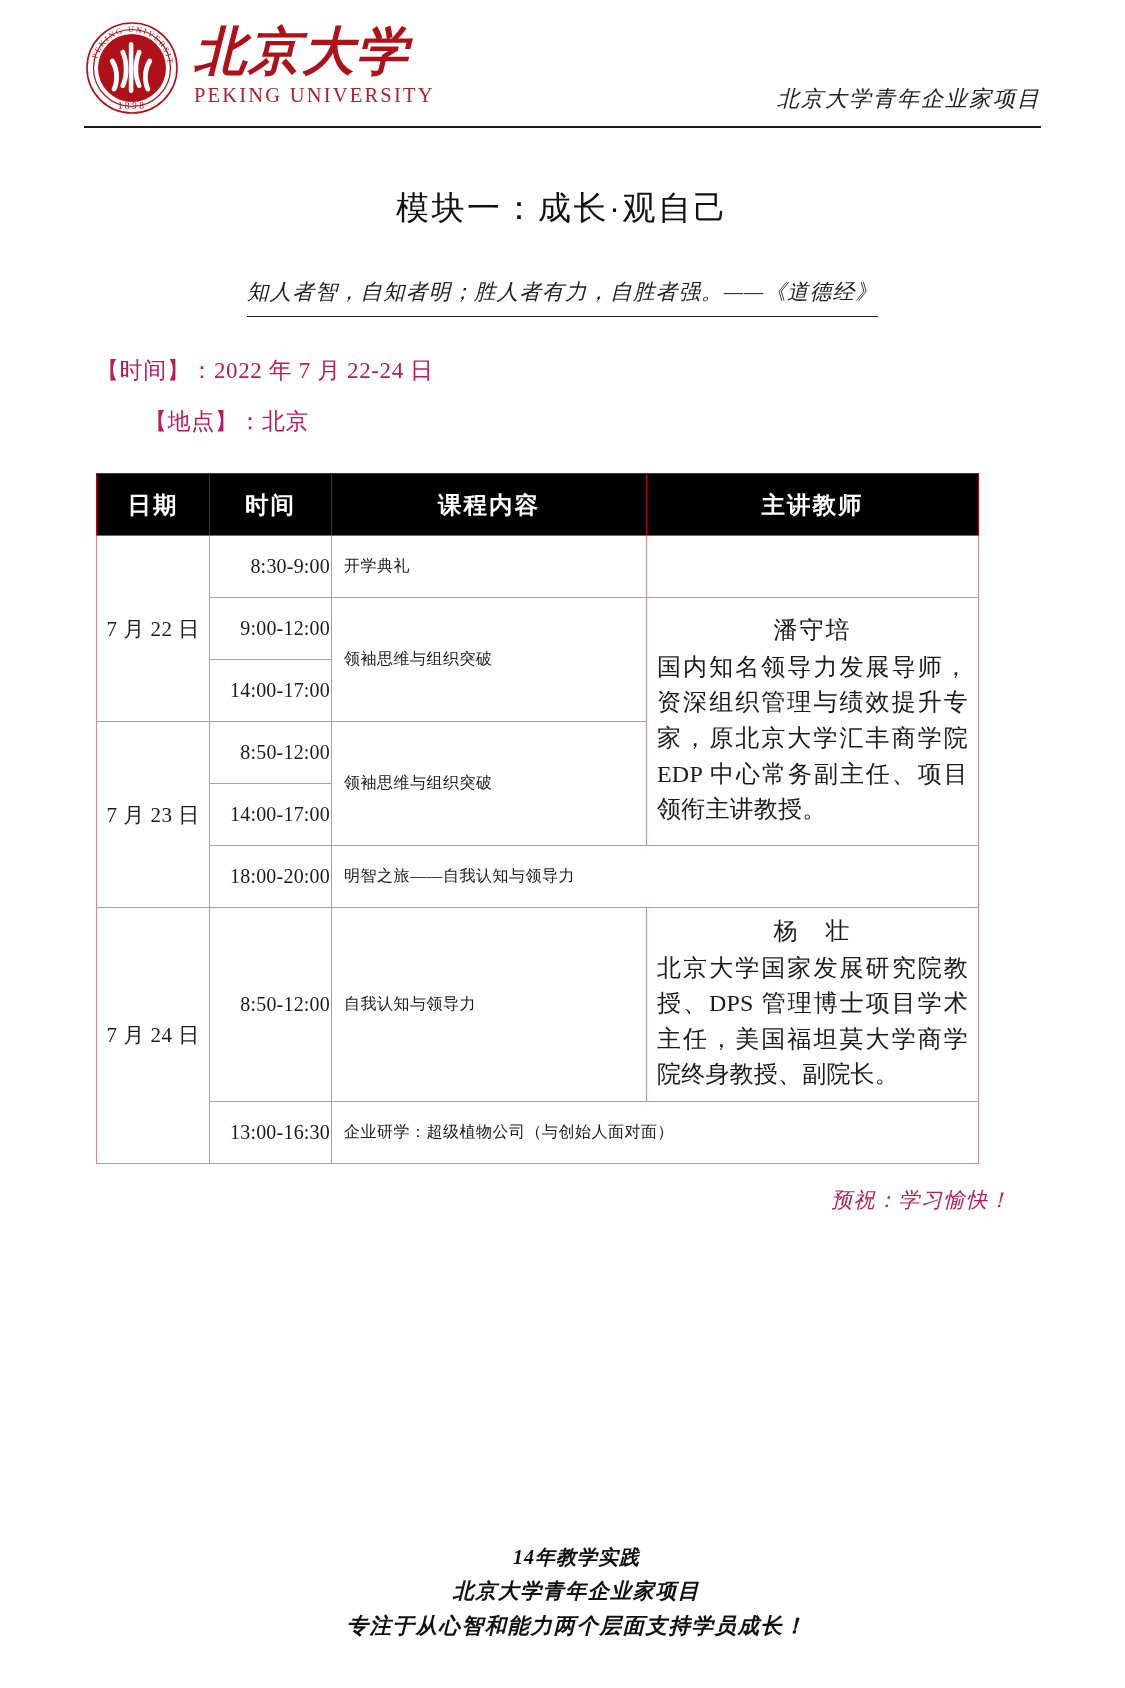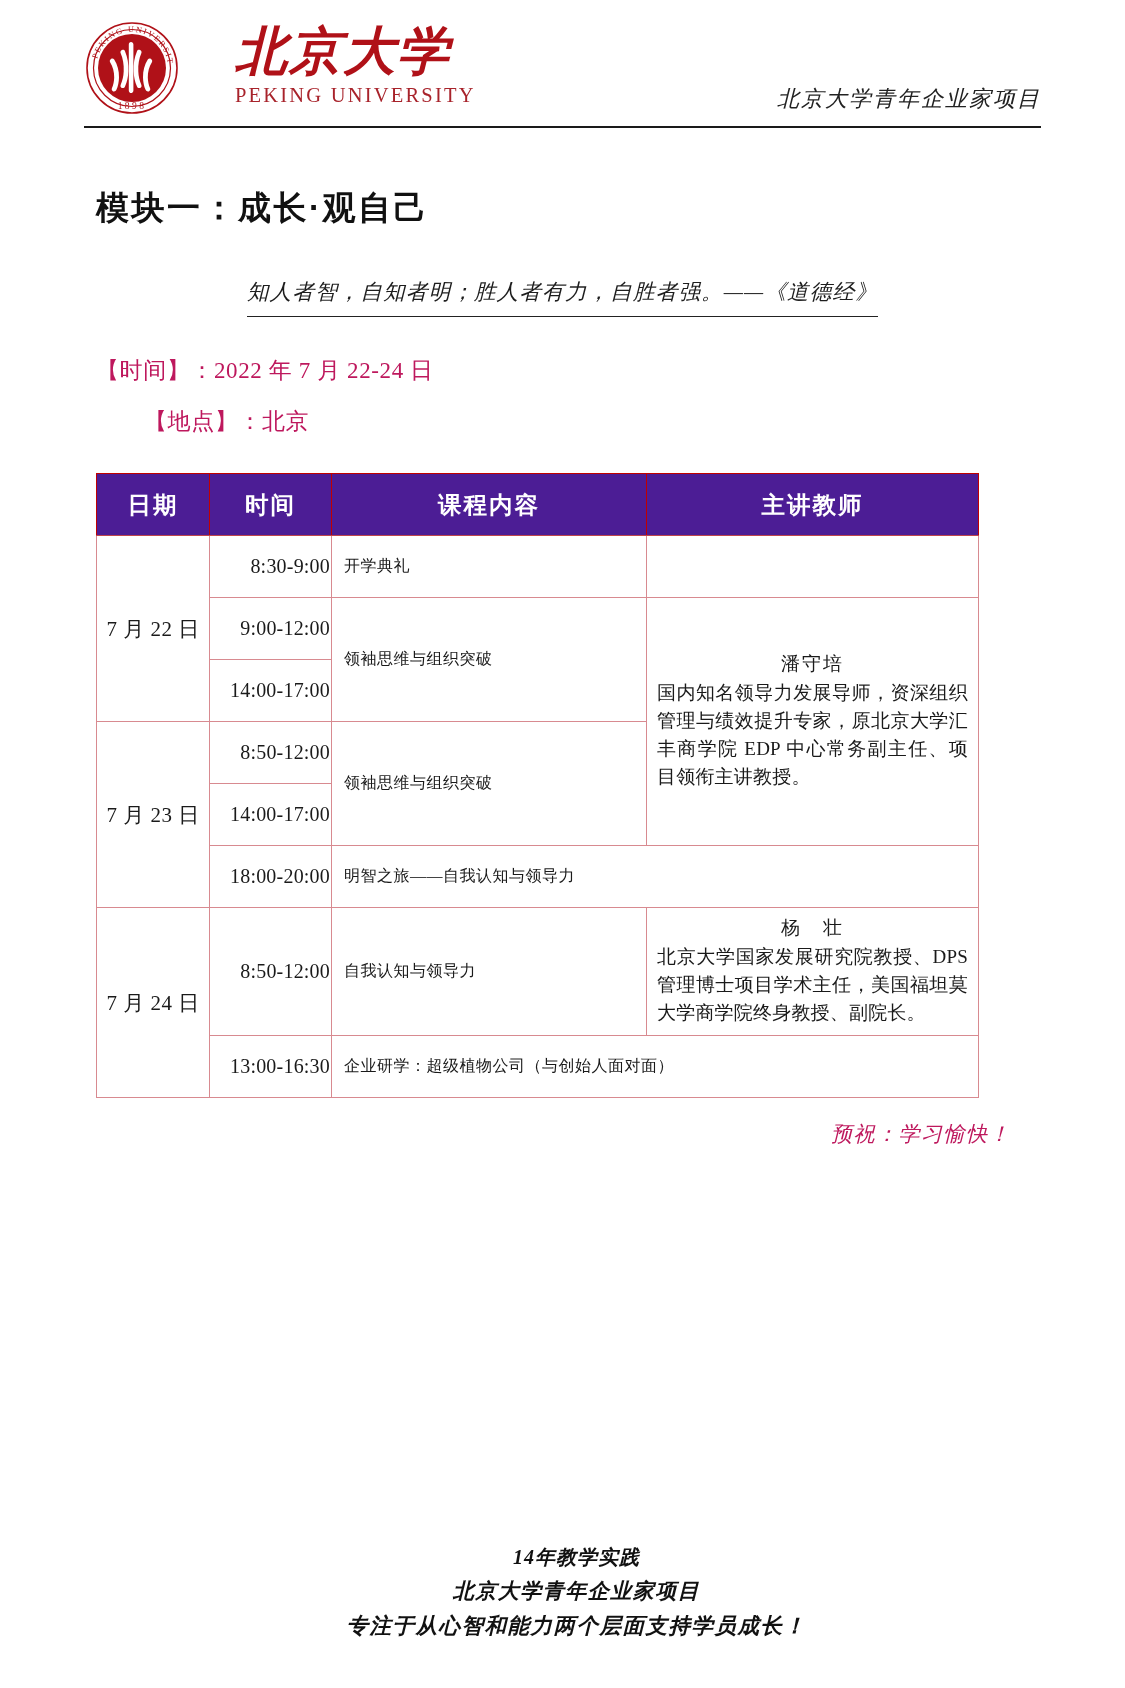--- a/index.html
+++ b/index.html
@@ -40,21 +40,20 @@
     width: 96px; height: 96px;
     position: relative;
     flex: 0 0 auto;
   }
   .seal svg { display: block; }
   .logo-text {
     display: flex;
     flex-direction: column;
     justify-content: center;
     padding-bottom: 2px;
-    margin-left: 41px;
   }
   .logo-cn {
     font-family: "Liberation Serif", serif;
     font-size: 52px;
     font-weight: bold;
     color: #b01118;
     letter-spacing: 2px;
     line-height: 1.05;
     font-style: italic;
   }
@@ -73,23 +72,23 @@
     font-size: 22px;
     letter-spacing: 2px;
     color: #222;
     font-style: italic;
   }
 
   
   .content { margin: 0 96px; }
 
   .doc-title {
-    text-align: left;
+    text-align: center;
     font-size: 33px;
-    font-weight: bold;
+    font-weight: normal;
     letter-spacing: 2.5px;
     margin-top: 58px;
     color: #111;
     font-family: "Liberation Sans", "DejaVu Sans", sans-serif;
   }
 
   .quote {
     margin-top: 46px;
     text-align: center;
     font-size: 21.5px;
@@ -116,21 +115,21 @@
     border-collapse: collapse;
     width: 882px;
     table-layout: fixed;
     border: 1.5px solid #c0454c;
   }
   table.sched th, table.sched td {
     border: 1px solid #d88a90;
     vertical-align: middle;
   }
   table.sched thead th {
-    background: #4c1d95;
+    background: #000000;
     color: #ffffff;
     font-size: 23.5px;
     font-weight: bold;
     letter-spacing: 2px;
     height: 62px;
     text-align: center;
     border: 1px solid #c00000;
     border-bottom: 1.5px solid #c0454c;
     font-family: "Liberation Sans", "DejaVu Sans", sans-serif;
   }
@@ -152,21 +151,21 @@
     font-size: 20px;
     letter-spacing: 0.2px;
     height: 62px;
   }
   td.course-cell {
     font-size: 16px;
     padding-left: 12px;
     letter-spacing: 0.5px;
   }
   td.teacher-cell {
-    font-size: 19px;
+    font-size: 24px;
     padding: 6px 10px 8px 10px;
     line-height: 1.48;
     letter-spacing: 0.2px;
     vertical-align: middle;
   }
   .teacher-name {
     display: block;
     text-align: center;
     letter-spacing: 2px;
     margin-bottom: 1px;

